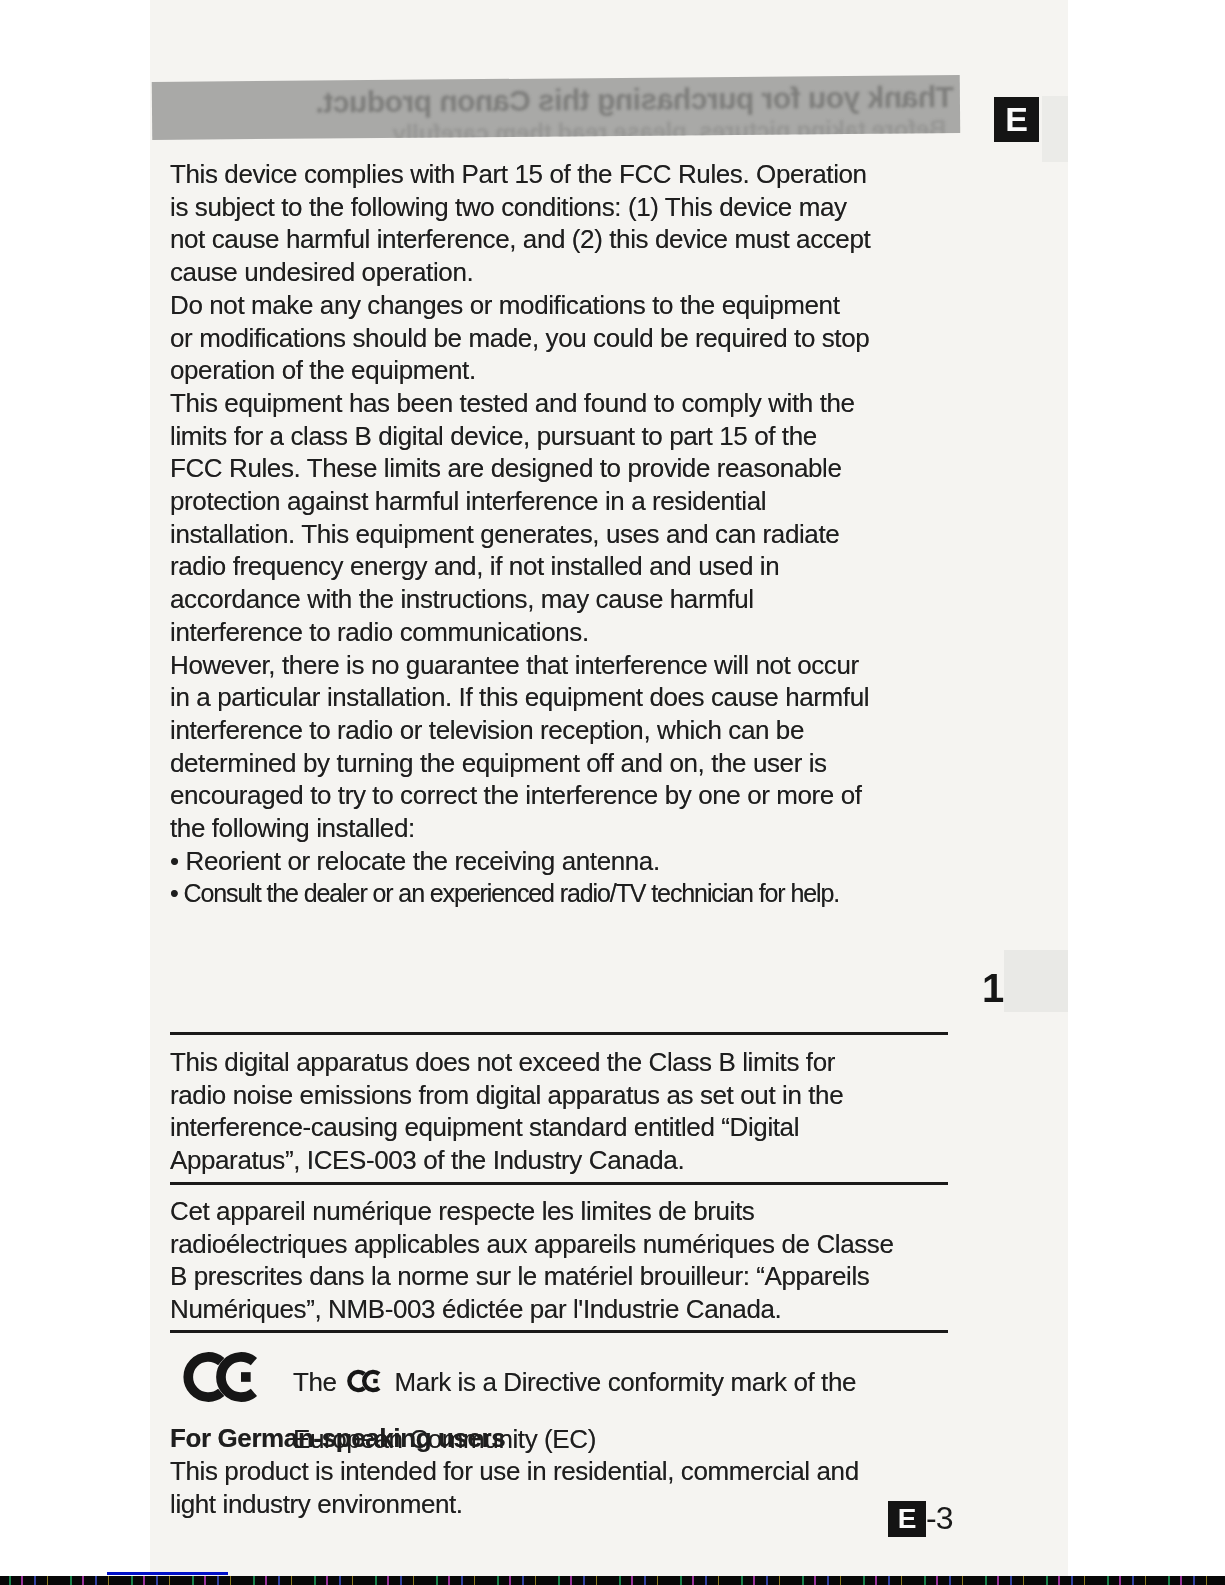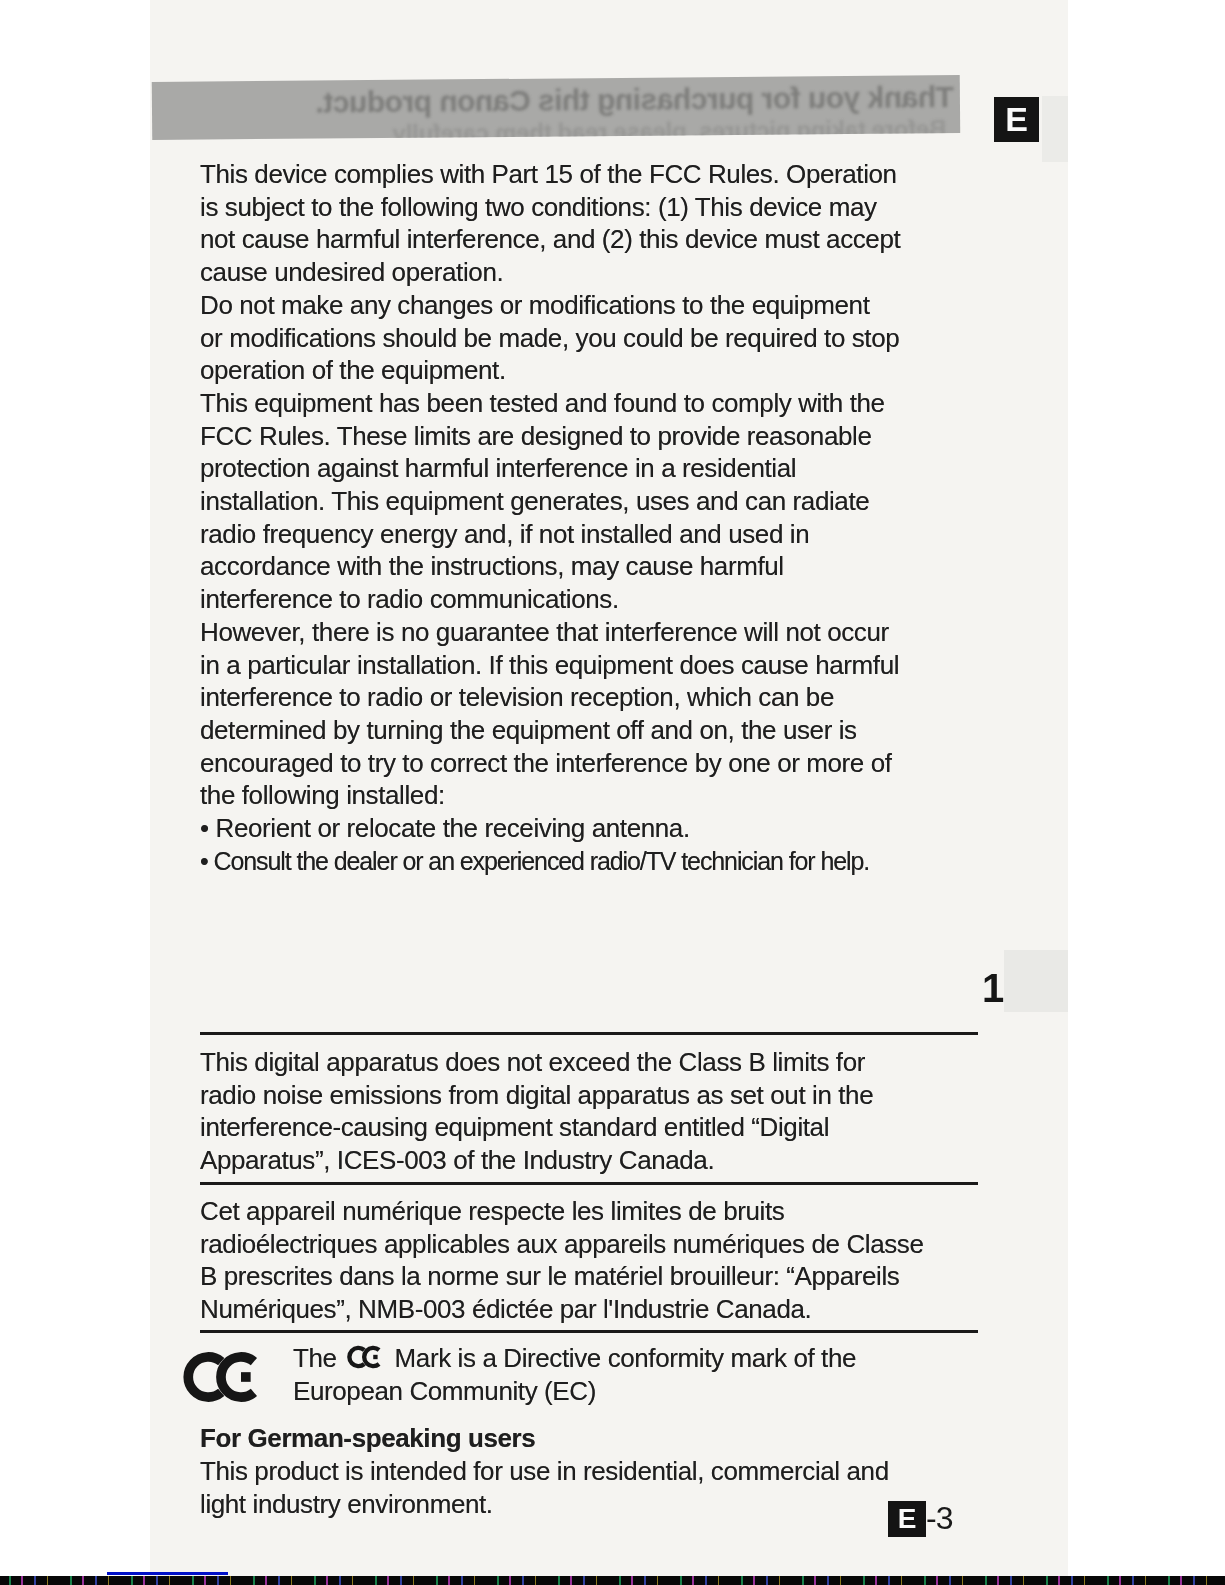--- a/index.html
+++ b/index.html
@@ -37,38 +37,38 @@
     display:flex;align-items:center;justify-content:center;
   }
   .badge-smudge{position:absolute;left:1042px;top:96px;width:26px;height:66px;background:#ebebe8;}
   .tab-smudge{position:absolute;left:1004px;top:950px;width:64px;height:62px;background:#e9e9e6;}
   .tab-number{
     position:absolute;left:982px;top:968px;font-size:40px;font-weight:bold;color:#161616;
     line-height:1;letter-spacing:-1px;
   }
 
   
-  .textcol{position:absolute;left:200px;width:778px;}
+  .textcol{position:absolute;left:170px;width:778px;}
   .fcc-block{top:158px;}
   .tline{
     font-size:26px;line-height:32.7px;letter-spacing:-0.4px;white-space:nowrap;
     text-shadow:0 0 0.4px rgba(25,25,25,.55);
   }
   .tline.tight{font-size:25px;letter-spacing:-1.1px;}
 
   .sections{top:1032px;}
   .rule{border:0;height:3px;background:#1a1a1a;margin:0;}
   .rule.r1{margin-bottom:11px;}
   .rule.r2{margin-top:5px;margin-bottom:10px;}
   .rule.r3{margin-top:4px;}
 
   
   .ce-row{position:absolute;left:183px;top:1342px;display:flex;align-items:flex-start;}
   .ce-logo{margin-right:26px;margin-top:4px;}
-  .ce-text .tline{white-space:nowrap;}
+  .ce-text .tline{white-space:nowrap;margin-top:24px;}
   .ce-inline{vertical-align:-3px;margin:0 10px;}
 
   
   .german{top:1414px;}
   .g-head{font-size:26px;font-weight:bold;line-height:33px;letter-spacing:-0.4px;
     text-shadow:0 0 0.4px rgba(25,25,25,.55);margin-top:8px;}
 
   
   .pagenum{position:absolute;left:888px;top:1500px;display:flex;align-items:center;}
   .pagenum-badge{
@@ -108,20 +108,21 @@
 
   <div class="textcol fcc-block" style="position:absolute;">
     <div class="tline">This device complies with Part 15 of the FCC Rules. Operation</div>
     <div class="tline">is subject to the following two conditions: (1) This device may</div>
     <div class="tline">not cause harmful interference, and (2) this device must accept</div>
     <div class="tline">cause undesired operation.</div>
     <div class="tline">Do not make any changes or modifications to the equipment</div>
     <div class="tline">or modifications should be made, you could be required to stop</div>
     <div class="tline">operation of the equipment.</div>
     <div class="tline">This equipment has been tested and found to comply with the</div>
+    <div class="tline">limits for a class B digital device, pursuant to part 15 of the</div>
     <div class="tline">FCC Rules. These limits are designed to provide reasonable</div>
     <div class="tline">protection against harmful interference in a residential</div>
     <div class="tline">installation. This equipment generates, uses and can radiate</div>
     <div class="tline">radio frequency energy and, if not installed and used in</div>
     <div class="tline">accordance with the instructions, may cause harmful</div>
     <div class="tline">interference to radio communications.</div>
     <div class="tline">However, there is no guarantee that interference will not occur</div>
     <div class="tline">in a particular installation. If this equipment does cause harmful</div>
     <div class="tline">interference to radio or television reception, which can be</div>
     <div class="tline">determined by turning the equipment off and on, the user is</div>

